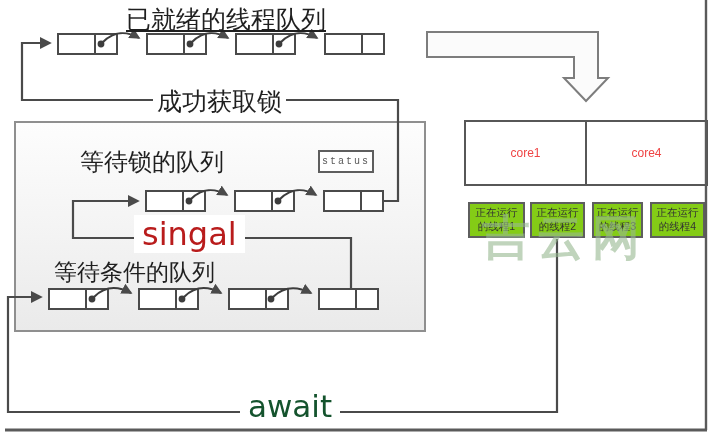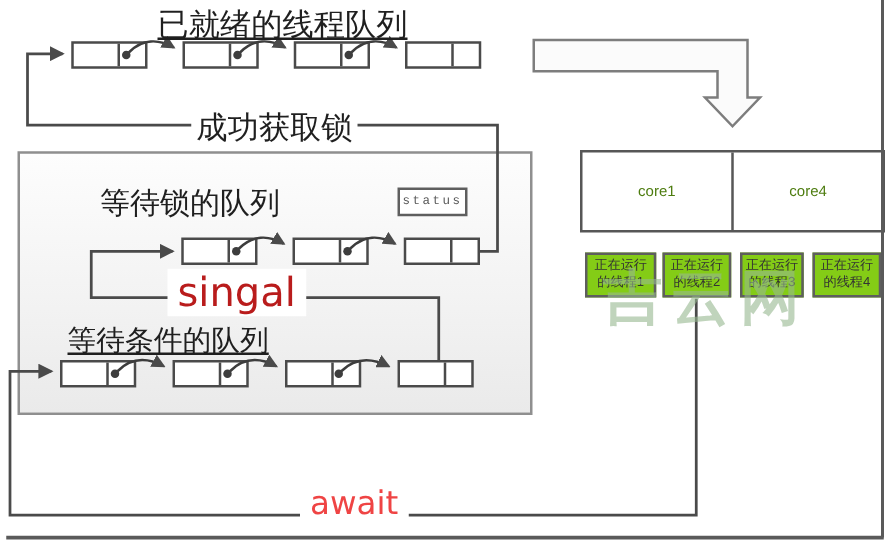--- a/index.html
+++ b/index.html
@@ -27,43 +27,43 @@
   #condition-queue{left:48px;top:288px;gap:29px;}
   
   #wires{position:absolute;left:0;top:0;z-index:4;pointer-events:none;}
   
   .cjk-title{
     font-family:"Liberation Serif","DejaVu Serif",serif;
     color:#1f1f1f;white-space:nowrap;z-index:5;
   }
   #ready-title{left:126px;top:3px;font-size:25px;text-decoration:underline;}
   #waitlock-title{left:80px;top:146px;font-size:24px;}
-  #condition-title{left:54px;top:257px;font-size:23px;text-decoration:underline;}
+  #condition-title{left:54px;top:257px;font-size:23px;}
   .on-line{background:#ffffff;z-index:5;white-space:nowrap;}
   #lock-label{left:153px;top:85px;font-size:25px;padding:0 4px;
     font-family:"Liberation Serif","DejaVu Serif",serif;color:#1f1f1f;}
   #signal-label{left:134px;top:215px;font-size:32px;padding:0 8px;color:#b91c1c;
     font-family:"DejaVu Sans","Liberation Sans",sans-serif;}
-  #await-label{left:240px;top:388px;font-size:26px;padding:0 8px;color:#ef4444;
+  #await-label{left:240px;top:388px;font-size:31px;padding:0 8px;color:#14532d;
     font-family:"DejaVu Sans","Liberation Sans",sans-serif;}
   
   #status-box{
     left:318px;top:150px;width:52px;height:19px;border:2px solid #5e5e5e;
     background:#fff;display:flex;align-items:center;justify-content:center;
     font-family:"Liberation Mono","DejaVu Sans Mono",monospace;
     font-size:10px;letter-spacing:2px;color:#5a5a5a;z-index:5;
   }
   
   #cores{
     left:464px;top:120px;width:240px;height:62px;border:2px solid #575757;
     display:flex;background:#fff;z-index:3;
   }
   .core-cell{
     flex:1;display:flex;align-items:center;justify-content:center;
-    border-right:2px solid #575757;font-size:12px;color:#4d7c0f;
+    border-right:2px solid #575757;font-size:12px;color:#ef4444;
   }
   .core-cell:last-child{border-right:none;}
   
   .thread-box{
     top:202px;height:32px;border:2px solid #5e5e5e;background:#84cc16;
     display:flex;flex-direction:column;align-items:center;justify-content:center;
     font-size:10.5px;line-height:1.3;color:#333;z-index:3;text-align:left;
     white-space:nowrap;
   }
   #thread-1{left:468px;width:53px;}

